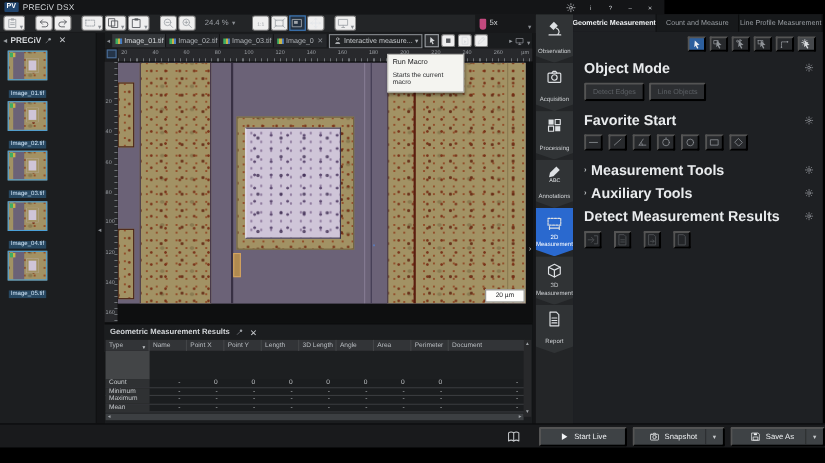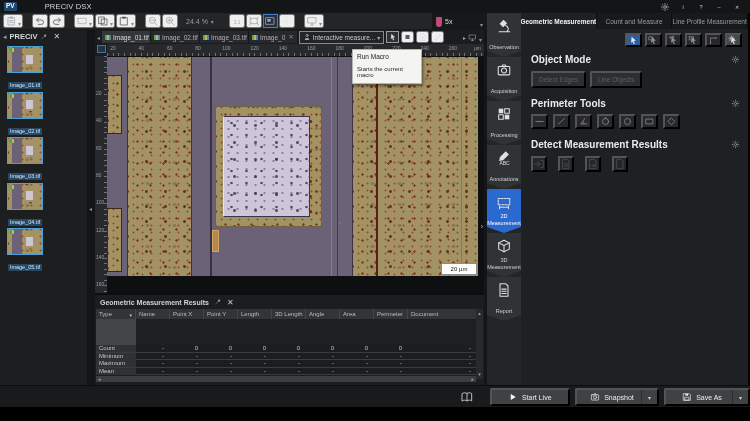--- a/index.html
+++ b/index.html
@@ -6,22 +6,22 @@
   html,body{width:750px;height:421px;background:#000;overflow:hidden;
     font-family:"Liberation Sans",sans-serif;-webkit-font-smoothing:antialiased;}
   #app{position:relative;width:750px;height:421px;background:#000;color:#cfd2d5;}
   svg{display:block;}
   .ic svg{width:100%;height:100%;}
   .ic path,.ic rect,.ic circle{stroke:currentColor;fill:none;stroke-width:1.2;stroke-linecap:round;stroke-linejoin:round;}
   .ic [fill="currentColor"]{fill:currentColor;stroke:none;}
   .ic text{stroke:none;fill:currentColor;}
 
   
-  .titlebar{position:absolute;left:0;top:0;width:750px;height:13px;background:#141517;
-    display:flex;align-items:center;padding:0 4px;gap:24px;}
+  .titlebar{position:absolute;left:0;top:0;width:604px;height:13px;background:#141517;
+    display:flex;align-items:center;padding:0 4px;}
   .logo{background:#20456e;color:#fff;font-size:6.5px;font-weight:bold;padding:1px 2px;border-radius:1px;margin-right:4px;line-height:1;}
   .apptitle{font-size:7.5px;color:#d4d7da;letter-spacing:.2px;}
   .wincontrols{margin-left:auto;display:flex;gap:4px;align-items:center;padding-right:2px;}
   .wc{width:14px;height:11px;color:#c9ccd0;display:flex;align-items:center;justify-content:center;cursor:default;}
   .wc .ic{width:10px;height:10px;}
 
   
   .toolbar{position:absolute;left:0;top:13px;width:487px;height:17px;background:#232527;
     display:flex;align-items:center;padding:0 3px;border-bottom:1px solid #191a1c;}
   .tbtn{height:14px;min-width:15px;display:flex;align-items:center;justify-content:center;color:#a2a6ab;margin-right:1px;}
@@ -153,21 +153,21 @@
   .ptab{flex:1;display:flex;align-items:center;justify-content:center;font-size:6.5px;color:#989da2;background:#17191b;
     border-right:1px solid #0c0d0e;white-space:nowrap;overflow:hidden;}
   .ptab.active{background:#1e2023;color:#f2f4f6;font-weight:bold;}
   .picons{display:flex;justify-content:flex-end;gap:3px;padding:4px 6px 3px 0;}
   .pi{width:17px;height:14px;display:flex;align-items:center;justify-content:center;color:#8e9297;background:#26282b;border-radius:1px;}
   .pi .ic{width:11px;height:11px;}
   .pi.active{background:#2c5f9e;color:#e8ecf0;}
   .pi.pressed{background:#45484c;color:#d8dbde;}
   .sect{display:flex;align-items:center;padding:4px 8px 2px 10px;}
   .sect .chv{font-size:7px;color:#c2c5c8;margin-right:4px;font-weight:bold;}
-  .sect .st{font-size:10px;font-weight:bold;color:#e9ebed;}
+  .sect .st{font-size:13px;font-weight:bold;color:#e9ebed;}
   .sect .gear{margin-left:auto;width:9px;height:9px;color:#a6aaaf;}
   .objmode-btns{display:flex;gap:4px;padding:4px 0 6px 10px;}
   .dbtn{font-size:6.5px;color:#5c6065;background:#2c2e31;border-radius:2px;padding:3px 6px;}
   .favtools{display:flex;gap:5px;padding:3px 0 6px 10px;}
   .ft{width:17px;height:15px;background:#27292c;border-radius:1px;display:flex;align-items:center;justify-content:center;color:#8e9297;}
   .ft .ic{width:13px;height:11px;}
   .exprow{display:flex;gap:11px;padding:4px 0 0 10px;}
   .ex{width:16px;height:16px;background:#232528;border-radius:1px;display:flex;align-items:center;justify-content:center;color:#4e5255;}
   .ex .ic{width:12px;height:12px;}
 
@@ -754,21 +754,21 @@
               <path d="M9 4.2V2.4M9 13.8v1.8M4.2 9H2.4M13.8 9h1.8M5.6 5.6 4.3 4.3M12.4 12.4l1.3 1.3M12.4 5.6l1.3-1.3M5.6 12.4l-1.3 1.3"></path>
             </svg>
           </span>
       </div>
       <div class="objmode-btns" id="objbtns">
           <button class="dbtn">Detect Edges</button>
           <button class="dbtn">Line Objects</button>
         </div>
 
       <div class="sect">
-        <span class="st">Perimeter Tools</span>
+        <span class="st">Favorite Start</span>
         <span class="gear ic">
             <svg viewBox="0 0 18 18">
               <circle cx="9" cy="9" r="2.4"></circle>
               <path d="M9 4.2V2.4M9 13.8v1.8M4.2 9H2.4M13.8 9h1.8M5.6 5.6 4.3 4.3M12.4 12.4l1.3 1.3M12.4 5.6l1.3-1.3M5.6 12.4l-1.3 1.3"></path>
             </svg>
           </span>
       </div>
       <div class="favtools" id="favtools">
           <button class="ft">
             <span class="ic">
@@ -816,20 +816,42 @@
           </button>
           <button class="ft">
             <span class="ic">
               <svg viewBox="0 0 18 18">
                 <path d="M9 3.5 14.5 9 9 14.5 3.5 9z"></path>
               </svg>
             </span>
           </button>
         </div>
 
+      <div id="csections">
+          <div class="sect">
+            <span class="chv">›</span>
+            <span class="st">Measurement Tools</span>
+            <span class="gear ic">
+              <svg viewBox="0 0 18 18">
+                <circle cx="9" cy="9" r="2.4"></circle>
+                <path d="M9 4.2V2.4M9 13.8v1.8M4.2 9H2.4M13.8 9h1.8M5.6 5.6 4.3 4.3M12.4 12.4l1.3 1.3M12.4 5.6l1.3-1.3M5.6 12.4l-1.3 1.3"></path>
+              </svg>
+            </span>
+          </div>
+          <div class="sect">
+            <span class="chv">›</span>
+            <span class="st">Auxiliary Tools</span>
+            <span class="gear ic">
+              <svg viewBox="0 0 18 18">
+                <circle cx="9" cy="9" r="2.4"></circle>
+                <path d="M9 4.2V2.4M9 13.8v1.8M4.2 9H2.4M13.8 9h1.8M5.6 5.6 4.3 4.3M12.4 12.4l1.3 1.3M12.4 5.6l1.3-1.3M5.6 12.4l-1.3 1.3"></path>
+              </svg>
+            </span>
+          </div>
+        </div>
 
       <div class="sect">
         <span class="st">Detect Measurement Results</span>
         <span class="gear ic">
             <svg viewBox="0 0 18 18">
               <circle cx="9" cy="9" r="2.4"></circle>
               <path d="M9 4.2V2.4M9 13.8v1.8M4.2 9H2.4M13.8 9h1.8M5.6 5.6 4.3 4.3M12.4 12.4l1.3 1.3M12.4 5.6l1.3-1.3M5.6 12.4l-1.3 1.3"></path>
             </svg>
           </span>
       </div>

